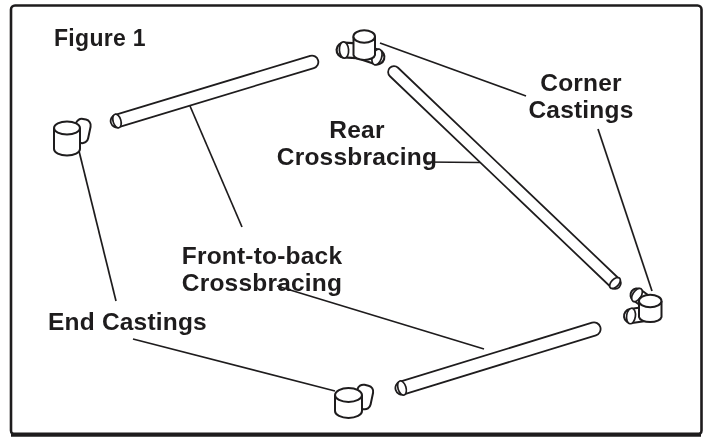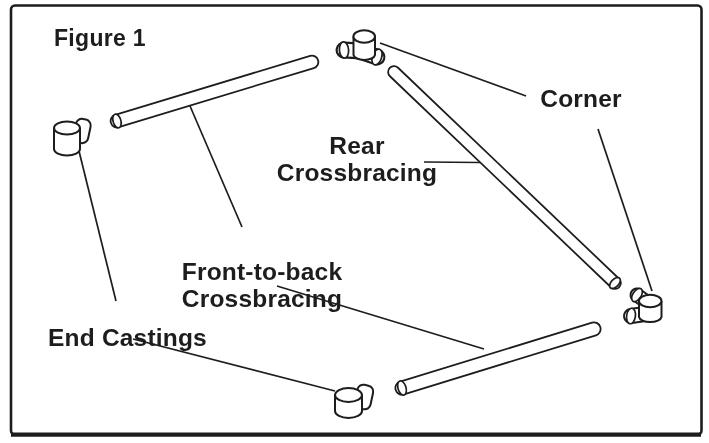--- a/index.html
+++ b/index.html
@@ -16,21 +16,20 @@
   }
   .diagram-svg{position:absolute;left:0;top:0;}
   .label{
     position:absolute;
     color:var(--ink);
     font-size:24.5px;
     font-weight:600;
     letter-spacing:0.2px;
     line-height:27px;
     white-space:nowrap;
-    margin-top:16px;
   }
   .label.centered{text-align:center;}
   .figure-title{
     position:absolute;
     color:var(--ink);
     font-size:23px;
     font-weight:600;
     letter-spacing:0.3px;
   }
 </style>
@@ -106,20 +105,21 @@
       <ellipse cx="0" cy="0" rx="4.4" ry="7.8" transform="translate(631,316) rotate(8)" fill="#ffffff" stroke="#1e1c1d" stroke-width="1.7"></ellipse>
       <path d="M639 301 L639 317 A11.3 5.6 0 0 0 661.5 317 L661.5 301" fill="#ffffff" stroke="#1e1c1d" stroke-width="2"></path>
       <ellipse cx="650.2" cy="301" rx="11.3" ry="6.2" fill="#ffffff" stroke="#1e1c1d" stroke-width="2"></ellipse>
     </g>
   </svg>
 
   <div class="figure-title" style="left:54px;top:25px;">Figure 1</div>
 
   <div class="label centered" style="left:496px;top:69px;width:170px;">
     <div>Corner</div>
+    <div>Castings</div>
   </div>
 
   <div class="label centered" style="left:272px;top:116px;width:170px;">
     <div>Rear</div>
     <div>Crossbracing</div>
   </div>
 
   <div class="label centered" style="left:176px;top:242px;width:172px;">
     <div>Front-to-back</div>
     <div>Crossbracing</div>

